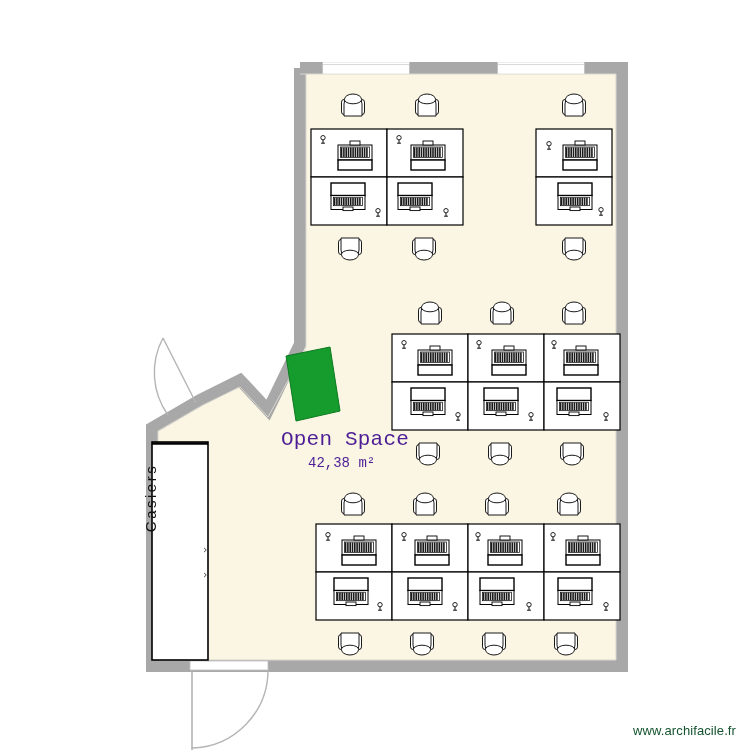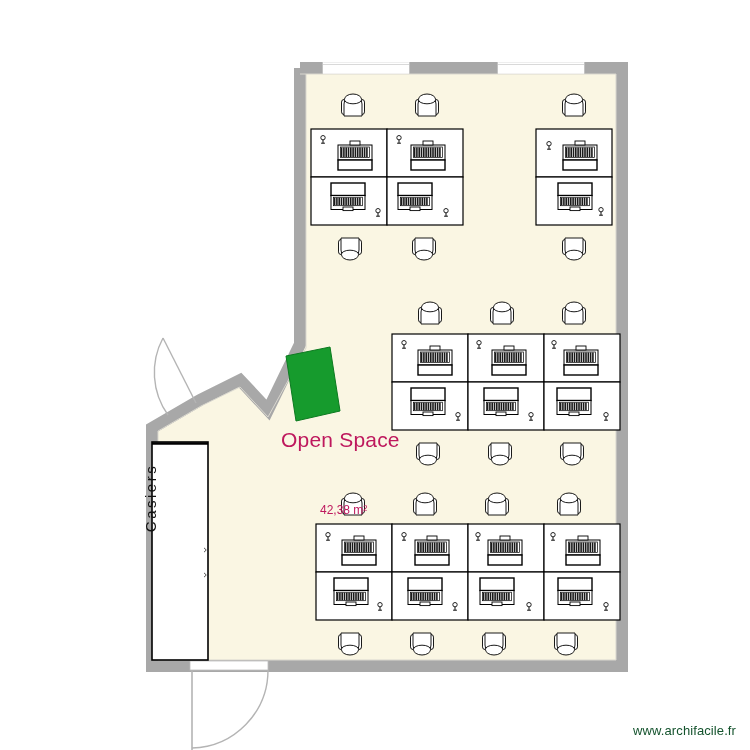--- a/index.html
+++ b/index.html
@@ -26,35 +26,34 @@
     right: 14px;
     bottom: 12px;
     font-family: "Liberation Sans", sans-serif;
     font-size: 13px;
     color: #14532d;
     letter-spacing: 0.1px;
     white-space: nowrap;
   }
   .room-label {
     position: absolute;
-    font-family: Liberation Sans, sans-serif;
-    color: #be185d;
+    font-family: Liberation Mono, monospace;
+    color: #4c1d95;
     white-space: nowrap;
   }
   .room-name {
     left: 281px;
     top: 428px;
     font-size: 21px;
     letter-spacing: 0.2px;
   }
   .room-area {
-    left: 320px;
+    left: 308px;
     top: 455px;
-    font-size: 12px;
-    margin-top: 48px;
+    font-size: 14px;
   }
   .locker-label {
     position: absolute;
     left: 142px;
     top: 505px;
     width: 110px;
     font-family: "Liberation Sans", sans-serif;
     font-size: 15px;
     color: #111111;
     letter-spacing: 2.5px;

